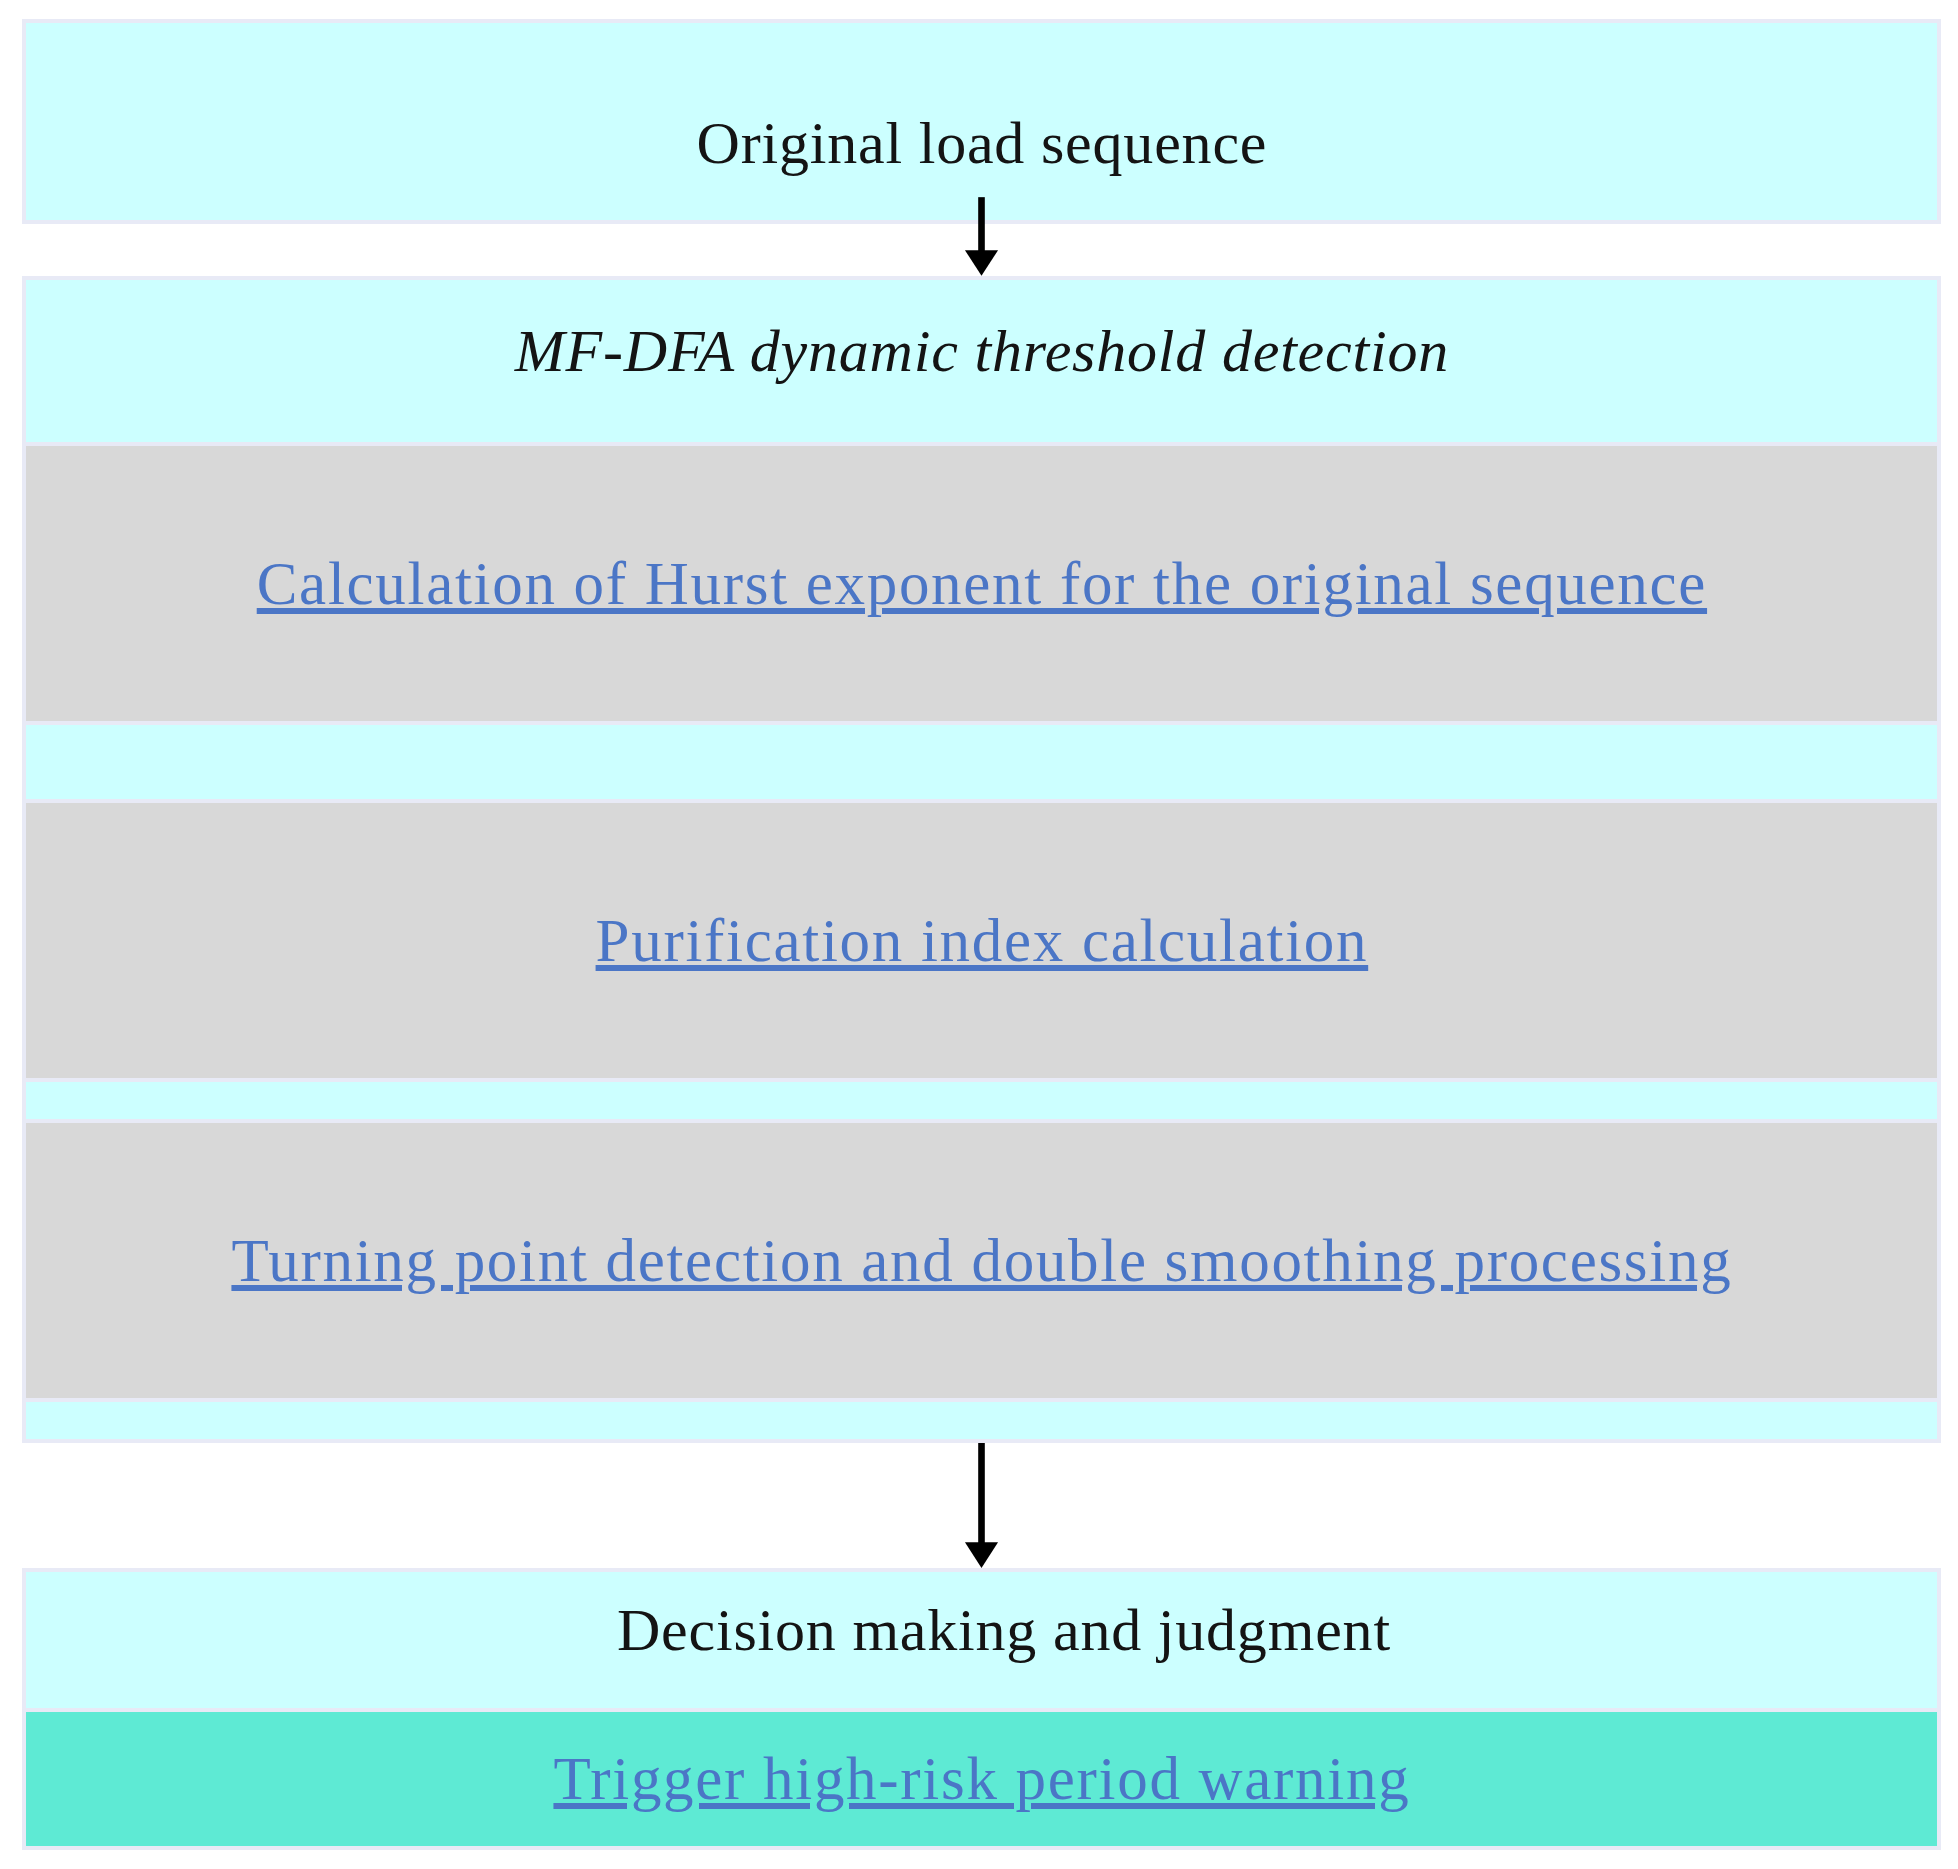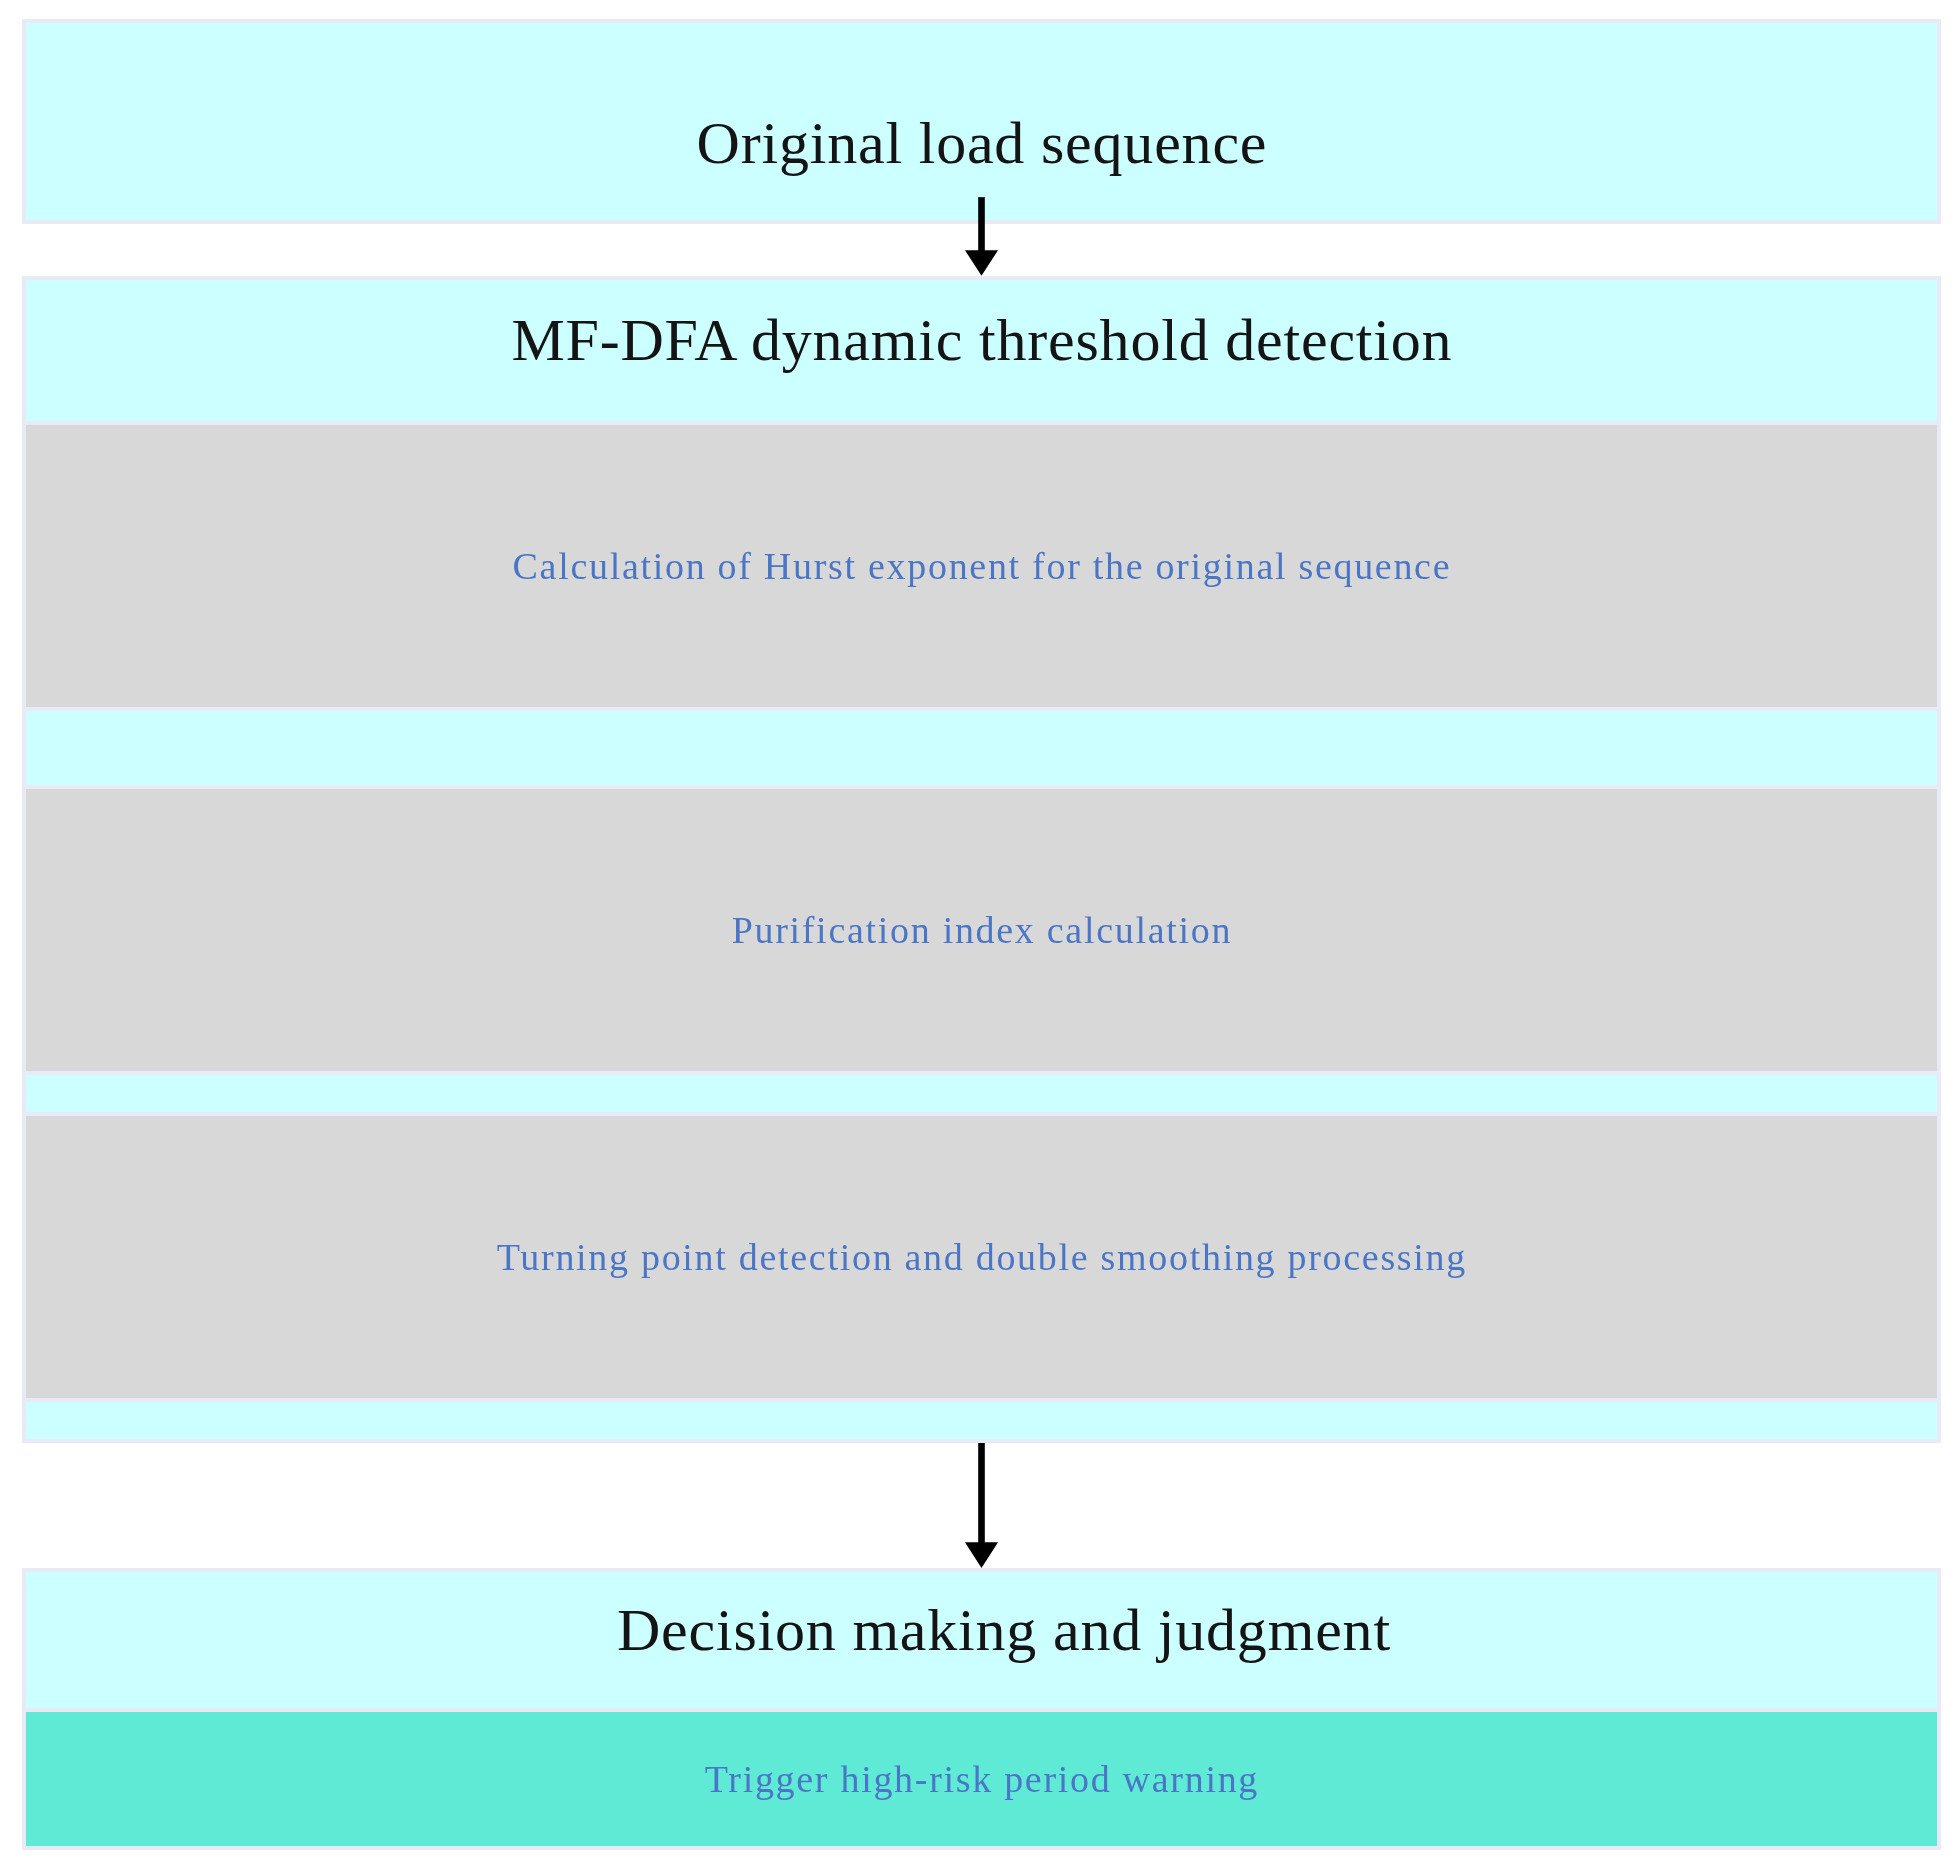--- a/index.html
+++ b/index.html
@@ -19,34 +19,35 @@
   .cyan{background:#ccffff;}
   .center{display:flex;align-items:center;justify-content:center;text-align:center;}
   .black-label{
     color:#141414;
     font-size:60px;
     letter-spacing:0.8px;
     white-space:nowrap;
   }
   .blue-label{
     color:#4b76c6;
-    font-size:38px;
+    font-size:61px;
     letter-spacing:1.7px;
     white-space:nowrap;
+    text-decoration:underline;
   }
   
   .box-top{top:19px;height:205px;}
   .box-top .black-label{transform:translateY(21.6px);}
   
   .table-mfdfa{
     top:276px;height:1167px;
     display:flex;flex-direction:column;
   }
   .mfdfa-header{
-    height:141px;flex:0 0 auto;
+    height:162px;flex:0 0 auto;font-style:italic;
   }
   .mfdfa-header .black-label{transform:translateY(-10px);}
   .step{
     flex:1 1 auto;
     background:#d8d8d8;
     border-top:4.2px solid #e8eaf6;
     border-bottom:4.2px solid #e8eaf6;
   }
   .gap{flex:0 0 37px;}
   

